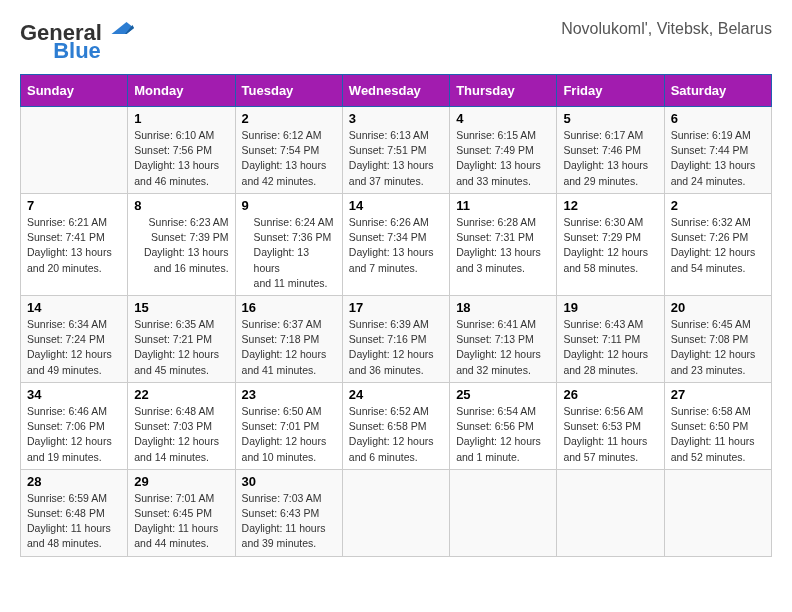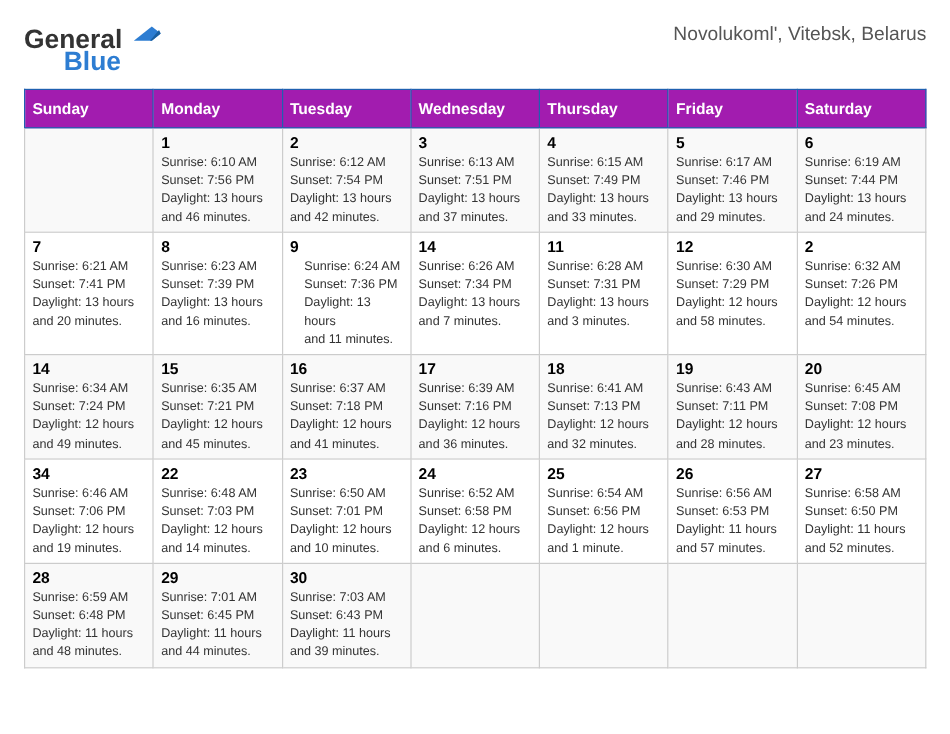--- a/index.html
+++ b/index.html
@@ -159,21 +159,21 @@
       <tr>
         <td>
           <span class="day-num">7</span>
           <div class="day-info" style="white-space: pre-line;">Sunrise: 6:21 AM
 Sunset: 7:41 PM
 Daylight: 13 hours
 and 20 minutes.</div>
         </td>
         <td>
           <span class="day-num">8</span>
-          <div class="day-info" style="white-space: pre-line;">Sunrise: 6:23 AM
+          <div class="day-info" style="white-space: pre-line; text-align: right;">Sunrise: 6:23 AM
 Sunset: 7:39 PM
 Daylight: 13 hours
 and 16 minutes.</div>
         </td>
         <td>
           <span class="day-num">9</span>
           <div class="day-info" style="white-space: pre-line; margin-left: 12px;">Sunrise: 6:24 AM
 Sunset: 7:36 PM
 Daylight: 13 hours
 and 11 minutes.</div>

